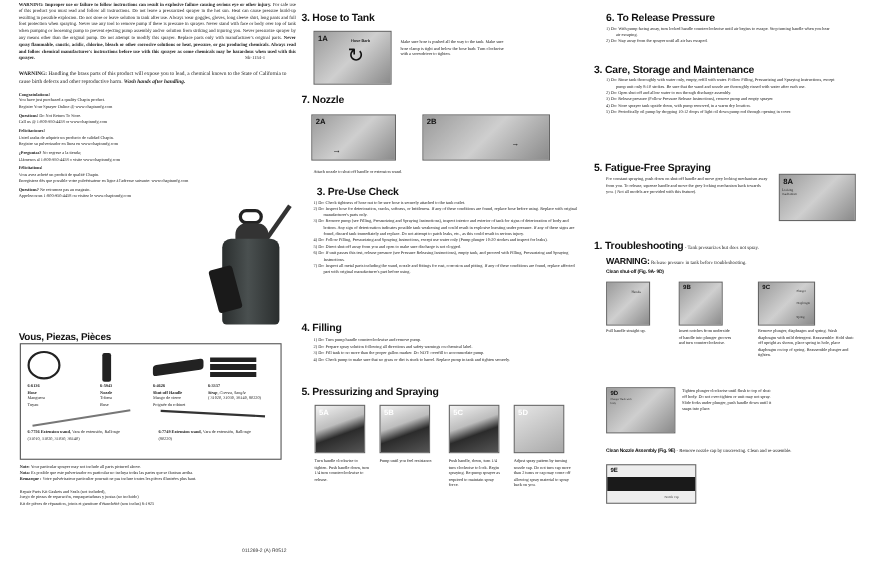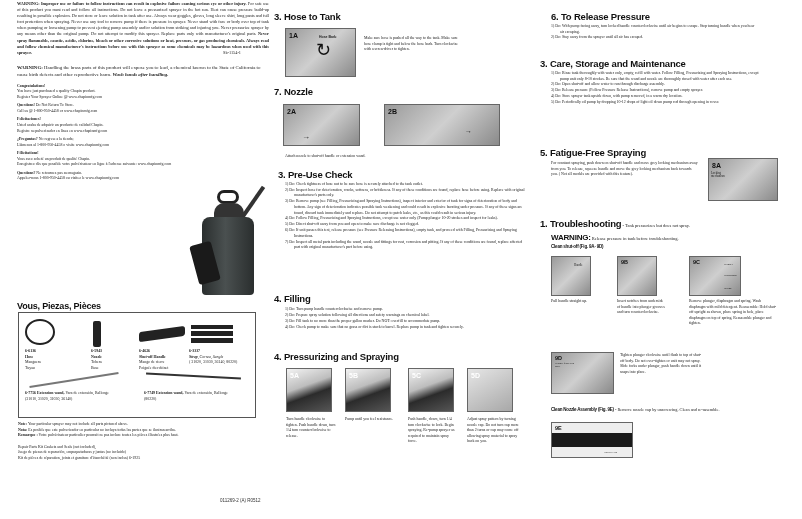--- a/index.html
+++ b/index.html
@@ -114,40 +114,40 @@
   <div class="ph" style="left:9px;top:104px;width:77px;height:42px;">
     <span class="lbl">2A</span>
     <span style="position:absolute;left:18px;top:26px;font-size:8px;">→</span>
   </div>
   <div class="ph" style="left:110px;top:104px;width:116px;height:42px;">
     <span class="lbl">2B</span>
     <span style="position:absolute;left:80px;top:22px;font-size:7px;">→</span>
   </div>
   <p style="position:absolute;left:11px;top:154px;font-size:3.9px;">Attach nozzle to shut-off handle or extension wand.</p>
 
-  <div class="h" style="position:absolute;top:170px;left:4px;">3. Pre-Use Check</div>
+  <div class="h" style="position:absolute;top:170px;left:14px;">3. Pre-Use Check</div>
   <ol style="position:absolute;left:11px;top:182px;width:240px;font-size:3.9px;">
     <li>1)  Do: Check tightness of hose nut to be sure hose is securely attached to the tank outlet.</li>
     <li>2)  Do: Inspect hose for deterioration, cracks, softness, or brittleness. If any of these conditions are found, replace hose before using. Replace with original manufacturer's parts only.</li>
     <li>3)  Do: Remove pump (see Filling, Pressurizing and Spraying Instructions), inspect interior and exterior of tank for signs of deterioration of body and bottom. Any sign of deterioration indicates possible tank weakening and could result in explosive bursting under pressure. If any of these signs are found, discard tank immediately and replace. Do not attempt to patch leaks, etc., as this could result in serious injury.</li>
     <li>4) Do: Follow Filling, Pressurizing and Spraying Instructions, except use water only (Pump plunger 10-20 strokes and inspect for leaks).</li>
     <li>5) Do: Direct shut-off away from you and open to make sure discharge is not clogged.</li>
     <li>6) Do: If unit passes this test, release pressure (see Pressure Releasing Instructions), empty tank, and proceed with Filling, Pressurizing and Spraying Instructions.</li>
     <li>7) Do: Inspect all metal parts including the wand, nozzle and fittings for rust, corrosion and pitting. If any of these conditions are found, replace affected part with original manufacturer's part before using.</li>
   </ol>
 
   <div class="h" style="position:absolute;top:294px;left:0;">4. Filling</div>
   <ol style="position:absolute;left:11px;top:307px;width:240px;font-size:3.9px;">
     <li>1) Do: Turn pump handle counterclockwise and remove pump.</li>
     <li>2) Do: Prepare spray solution following all directions and safety warnings on chemical label.</li>
     <li>3) Do: Fill tank to no more than the proper gallon marker. Do NOT: overfill to accommodate pump.</li>
     <li>4) Do: Check pump to make sure that no grass or dirt is stuck to barrel. Replace pump in tank  and tighten securely.</li>
   </ol>
 
-  <div class="h" style="position:absolute;top:352px;left:0;">4. Pressurizing and Spraying</div>
+  <div class="h" style="position:absolute;top:352px;left:0;">5. Pressurizing and Spraying</div>
 
   <div class="ph dark" style="left:12px;top:368px;width:46px;height:44px;">
       <span class="lbl">5A</span>
     </div>
   <div class="ph dark" style="left:71px;top:368px;width:46px;height:44px;">
       <span class="lbl">5B</span>
     </div>
   <div class="ph dark" style="left:134px;top:368px;width:46px;height:44px;">
       <span class="lbl">5C</span>
     </div>

